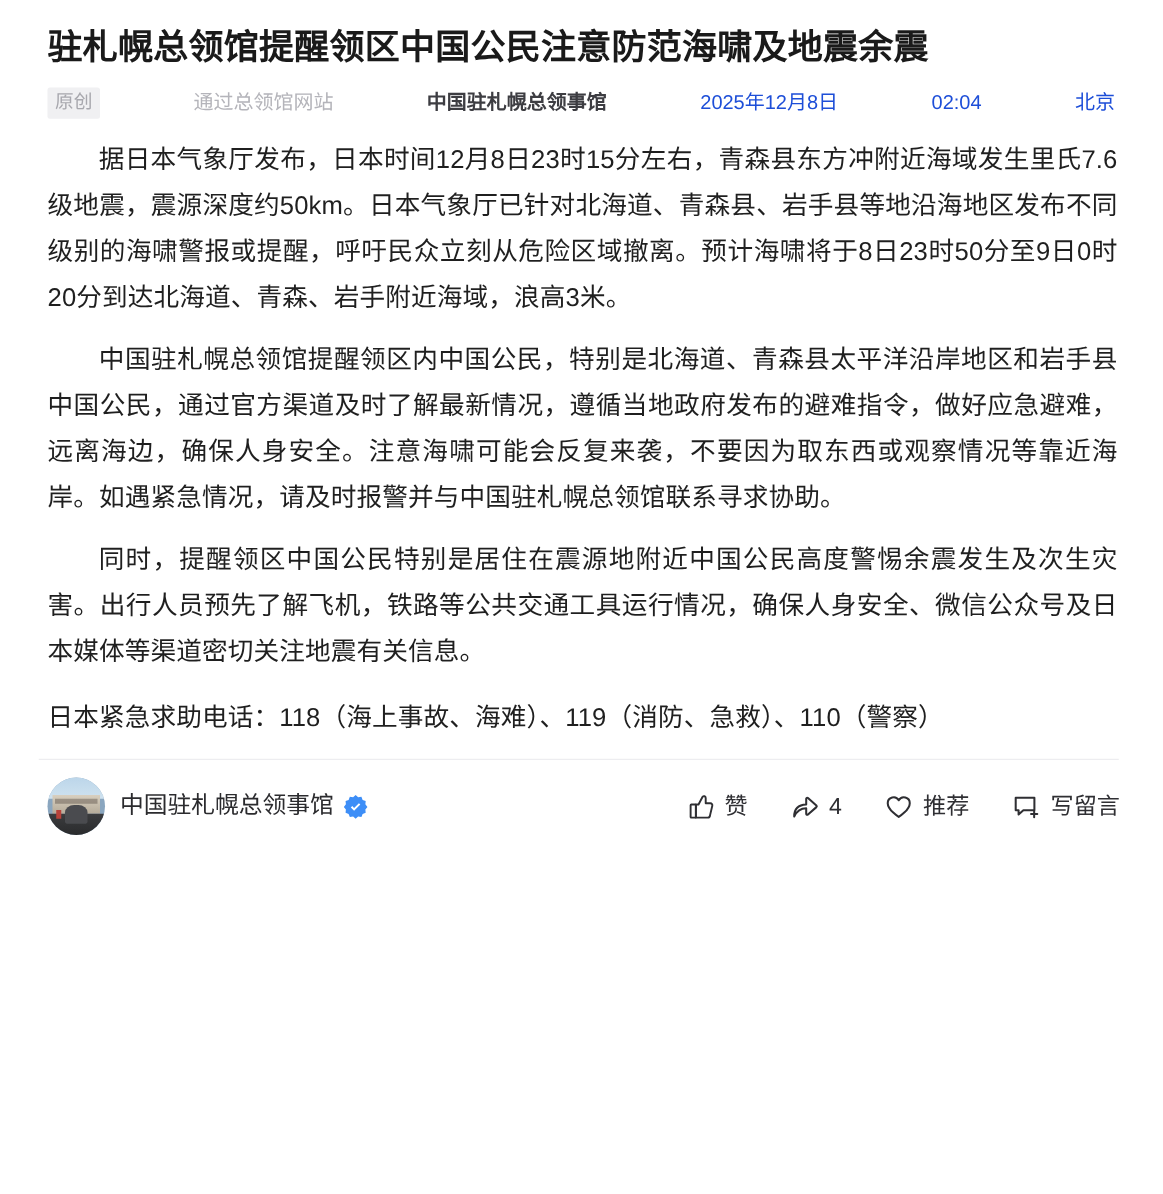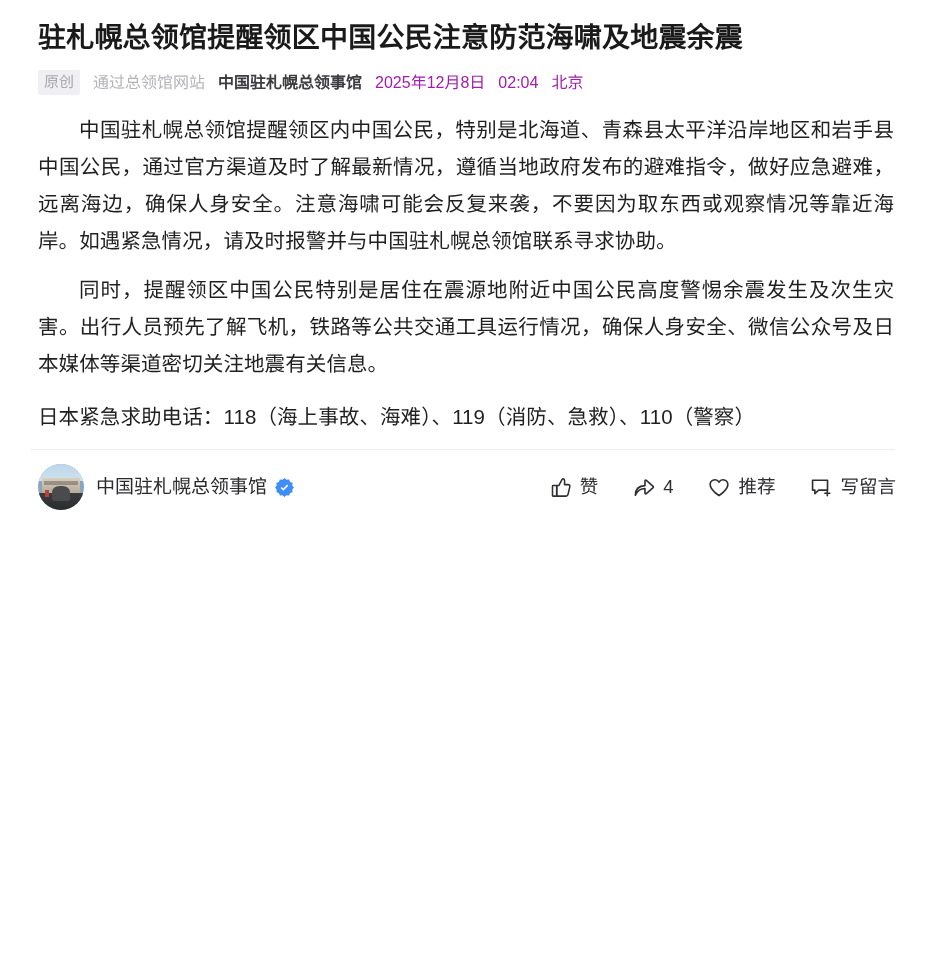--- a/index.html
+++ b/index.html
@@ -37,20 +37,21 @@
   }
 
   
   .meta {
     display: flex;
     align-items: center;
     padding: 12px 38px 0 38px;
     font-size: 16px;
     line-height: 24px;
     white-space: nowrap;
+    justify-content: space-between;
   }
   .meta > * { margin-right: 13px; }
   .meta > *:last-child { margin-right: 0; }
 
   .badge-original {
     display: inline-block;
     background: #f0f0f2;
     color: #a8a8ae;
     font-size: 15px;
     line-height: 20px;
@@ -58,21 +59,21 @@
     border-radius: 2px;
   }
   .meta-source {
     color: #b4b4ba;
   }
   .meta-account {
     color: #3d3d42;
     font-weight: bold;
   }
   .meta-date, .meta-time, .meta-place {
-    color: #a21caf;
+    color: #1d4ed8;
   }
 
   
   .article-body {
     padding: 14px 36px 0 38px;
   }
   .para {
     margin: 0 0 12px 0;
     font-size: 20.5px;
     line-height: 37px;
@@ -212,20 +213,21 @@
   <div class="meta">
     <span class="badge-original">原创</span>
     <span class="meta-source">通过总领馆网站</span>
     <span class="meta-account">中国驻札幌总领事馆</span>
     <span class="meta-date">2025年12月8日</span>
     <span class="meta-time">02:04</span>
     <span class="meta-place">北京</span>
   </div>
 
   <div class="article-body">
+    <p class="para indent">据日本气象厅发布，日本时间12月8日23时15分左右，青森县东方冲附近海域发生里氏7.6级地震，震源深度约50km。日本气象厅已针对北海道、青森县、岩手县等地沿海地区发布不同级别的海啸警报或提醒，呼吁民众立刻从危险区域撤离。预计海啸将于8日23时50分至9日0时20分到达北海道、青森、岩手附近海域，浪高3米。</p>
     <p class="para indent spaced-top">中国驻札幌总领馆提醒领区内中国公民，特别是北海道、青森县太平洋沿岸地区和岩手县中国公民，通过官方渠道及时了解最新情况，遵循当地政府发布的避难指令，做好应急避难，远离海边，确保人身安全。注意海啸可能会反复来袭，不要因为取东西或观察情况等靠近海岸。如遇紧急情况，请及时报警并与中国驻札幌总领馆联系寻求协助。</p>
     <p class="para indent spaced-top">同时，提醒领区中国公民特别是居住在震源地附近中国公民高度警惕余震发生及次生灾害。出行人员预先了解飞机，铁路等公共交通工具运行情况，确保人身安全、微信公众号及日本媒体等渠道密切关注地震有关信息。</p>
     <p class="para contact">日本紧急求助电话：118（海上事故、海难）、119（消防、急救）、110（警察）</p>
   </div>
 
   <div class="divider"></div>
 
   <div class="footer">
 
     <div class="account">

